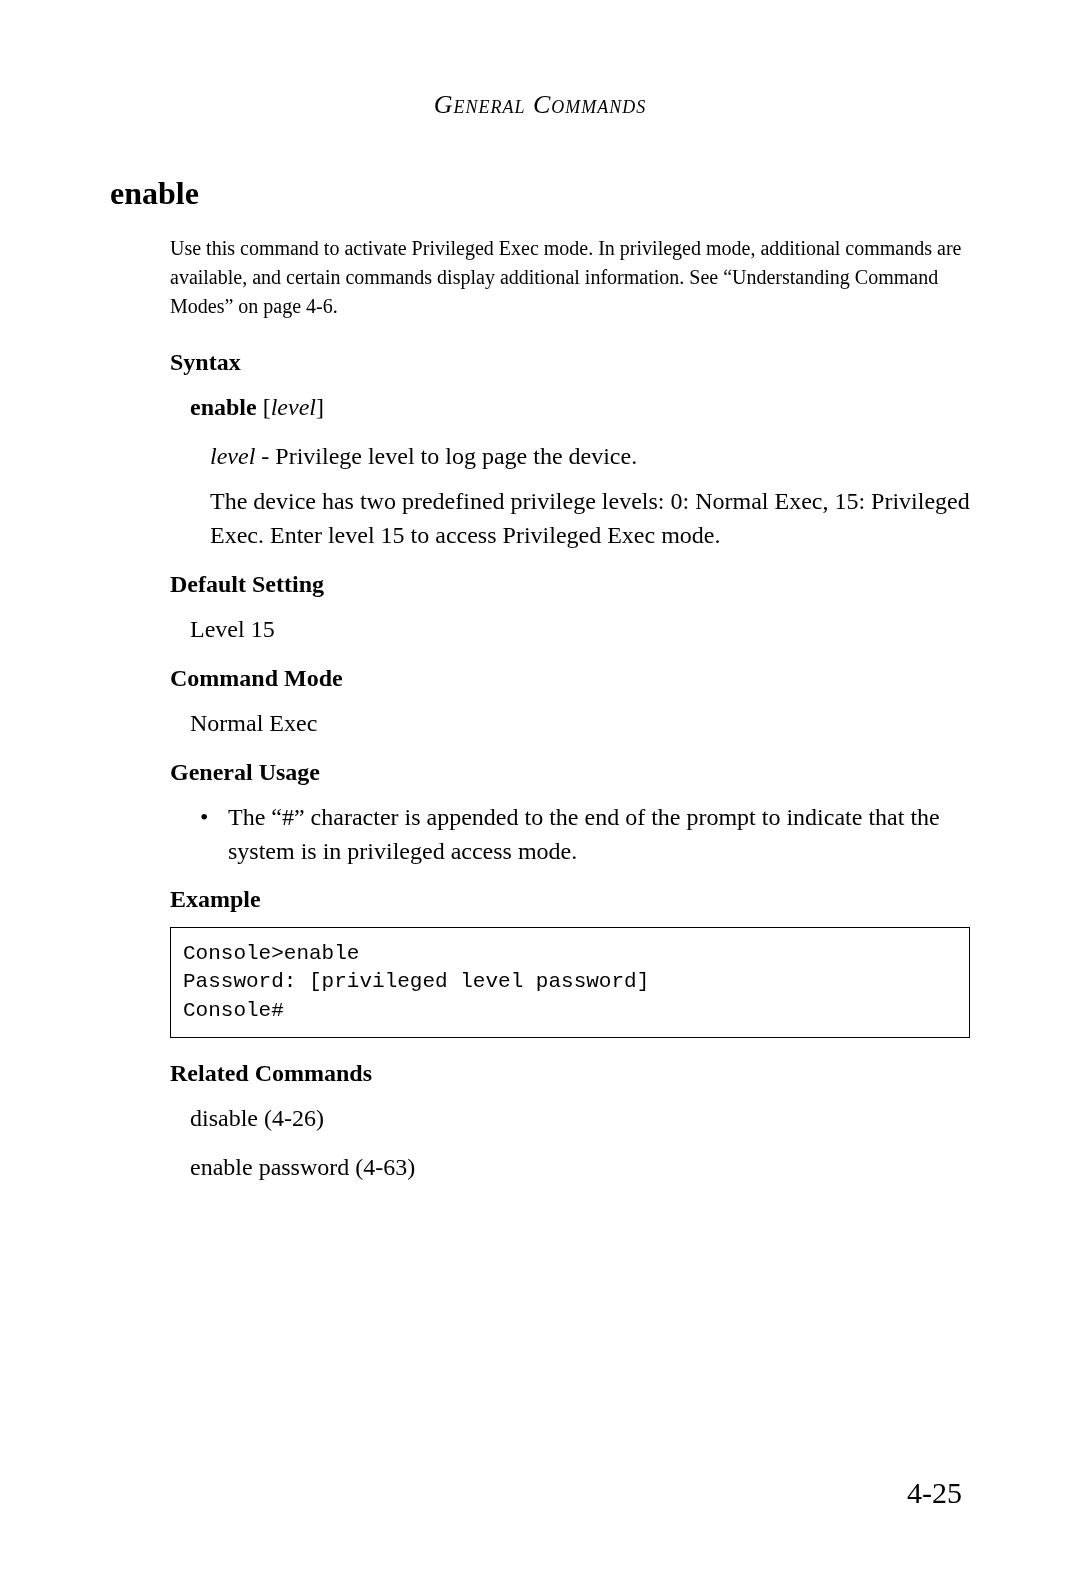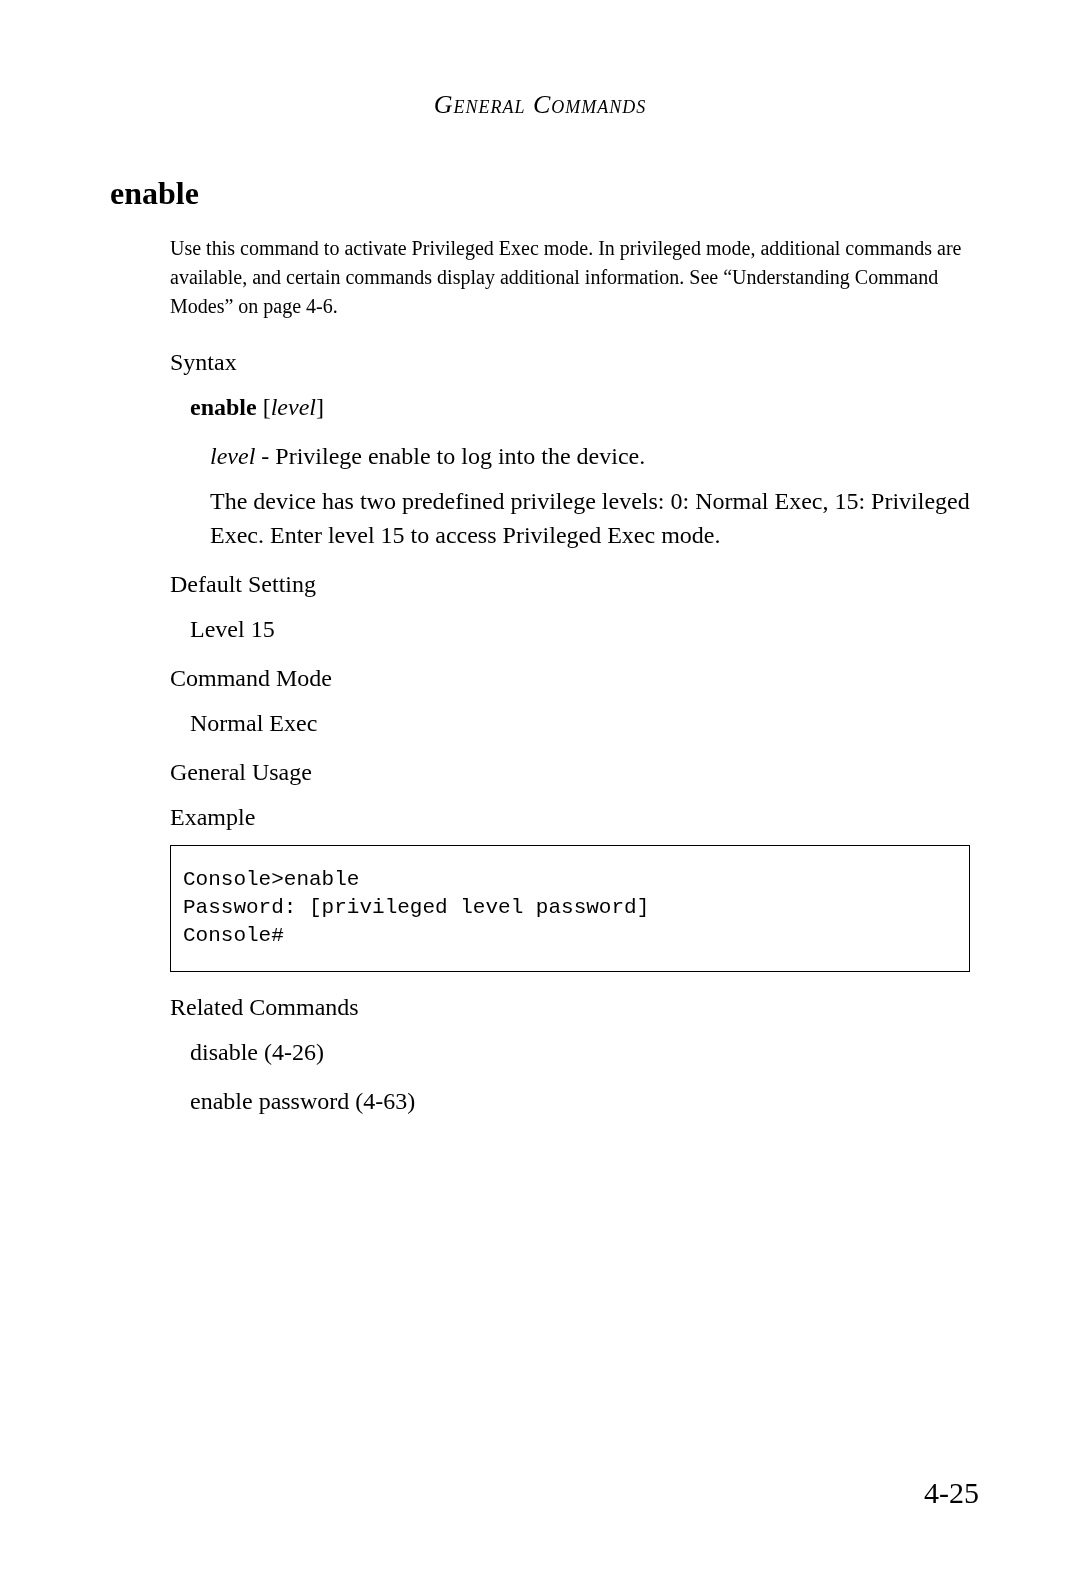--- a/index.html
+++ b/index.html
@@ -30,21 +30,21 @@
       margin-bottom: 22px;
     }
     .intro-text {
       font-size: 20px;
       line-height: 1.45;
       margin-left: 60px;
       margin-bottom: 28px;
     }
     .section-heading {
       font-size: 24px;
-      font-weight: normal;
+      font-weight: bold;
       margin-left: 60px;
       margin-bottom: 14px;
       margin-top: 18px;
     }
     .indent-1 {
       margin-left: 80px;
       font-size: 24px;
       line-height: 1.45;
       margin-bottom: 14px;
     }
@@ -77,61 +77,64 @@
       left: 0;
       top: 0;
     }
     .bold-inline {
       font-weight: bold;
     }
     .code-block {
       margin-left: 60px;
       margin-right: 0;
       border: 1px solid #000000;
-      padding: 20px 12px;
+      padding: 12px 12px;
       font-family: 'Courier New', monospace;
       font-size: 21px;
       line-height: 1.35;
       white-space: pre;
       margin-bottom: 22px;
       margin-top: 10px;
     }
     .page-number {
       position: absolute;
       bottom: 60px;
-      right: 101px;
+      right: 118px;
       font-size: 30px;
     }
   </style>
 </head>
 <body>
 
 <div class="header-title">General Commands</div>
 
 <h2 class="command-heading">enable</h2>
 
 <p class="intro-text">Use this command to activate Privileged Exec mode. In privileged mode, additional commands are available, and certain commands display additional information. See “Understanding Command Modes” on page 4-6.</p>
 
 <div class="section-heading">Syntax</div>
 <div class="indent-1">
   <span class="syntax-cmd">enable</span><span> [</span><span class="syntax-italic">level</span><span>]</span>
 </div>
 <div class="indent-2">
-  <span class="syntax-italic">level</span><span> - </span><span>Privilege enable to log into the device.</span>
+  <span class="syntax-italic">level</span><span> - </span><span>Privilege level to log page the device.</span>
 </div>
 <div class="indent-2">The device has two predefined privilege levels: 0: Normal Exec, 15: Privileged Exec. Enter level 15 to access Privileged Exec mode.</div>
 
 <div class="section-heading">Default Setting</div>
 <div class="indent-1">Level 15</div>
 
 <div class="section-heading">Command Mode</div>
 <div class="indent-1">Normal Exec</div>
 
 <div class="section-heading">General Usage</div>
 <ul class="bullet-list">
+  <li>
+    <span>The “#” character is appended to the end of the prompt to indicate that the system is in privileged access mode.</span><span class="bold-inline"></span><span></span>
+  </li>
 </ul>
 
 <div class="section-heading">Example</div>
 <div class="code-block">Console&gt;enable
 Password: [privileged level password]
 Console#</div>
 
 <div class="section-heading">Related Commands</div>
 <div class="indent-1">disable (4-26)</div>
 <div class="indent-1">enable password (4-63)</div>

